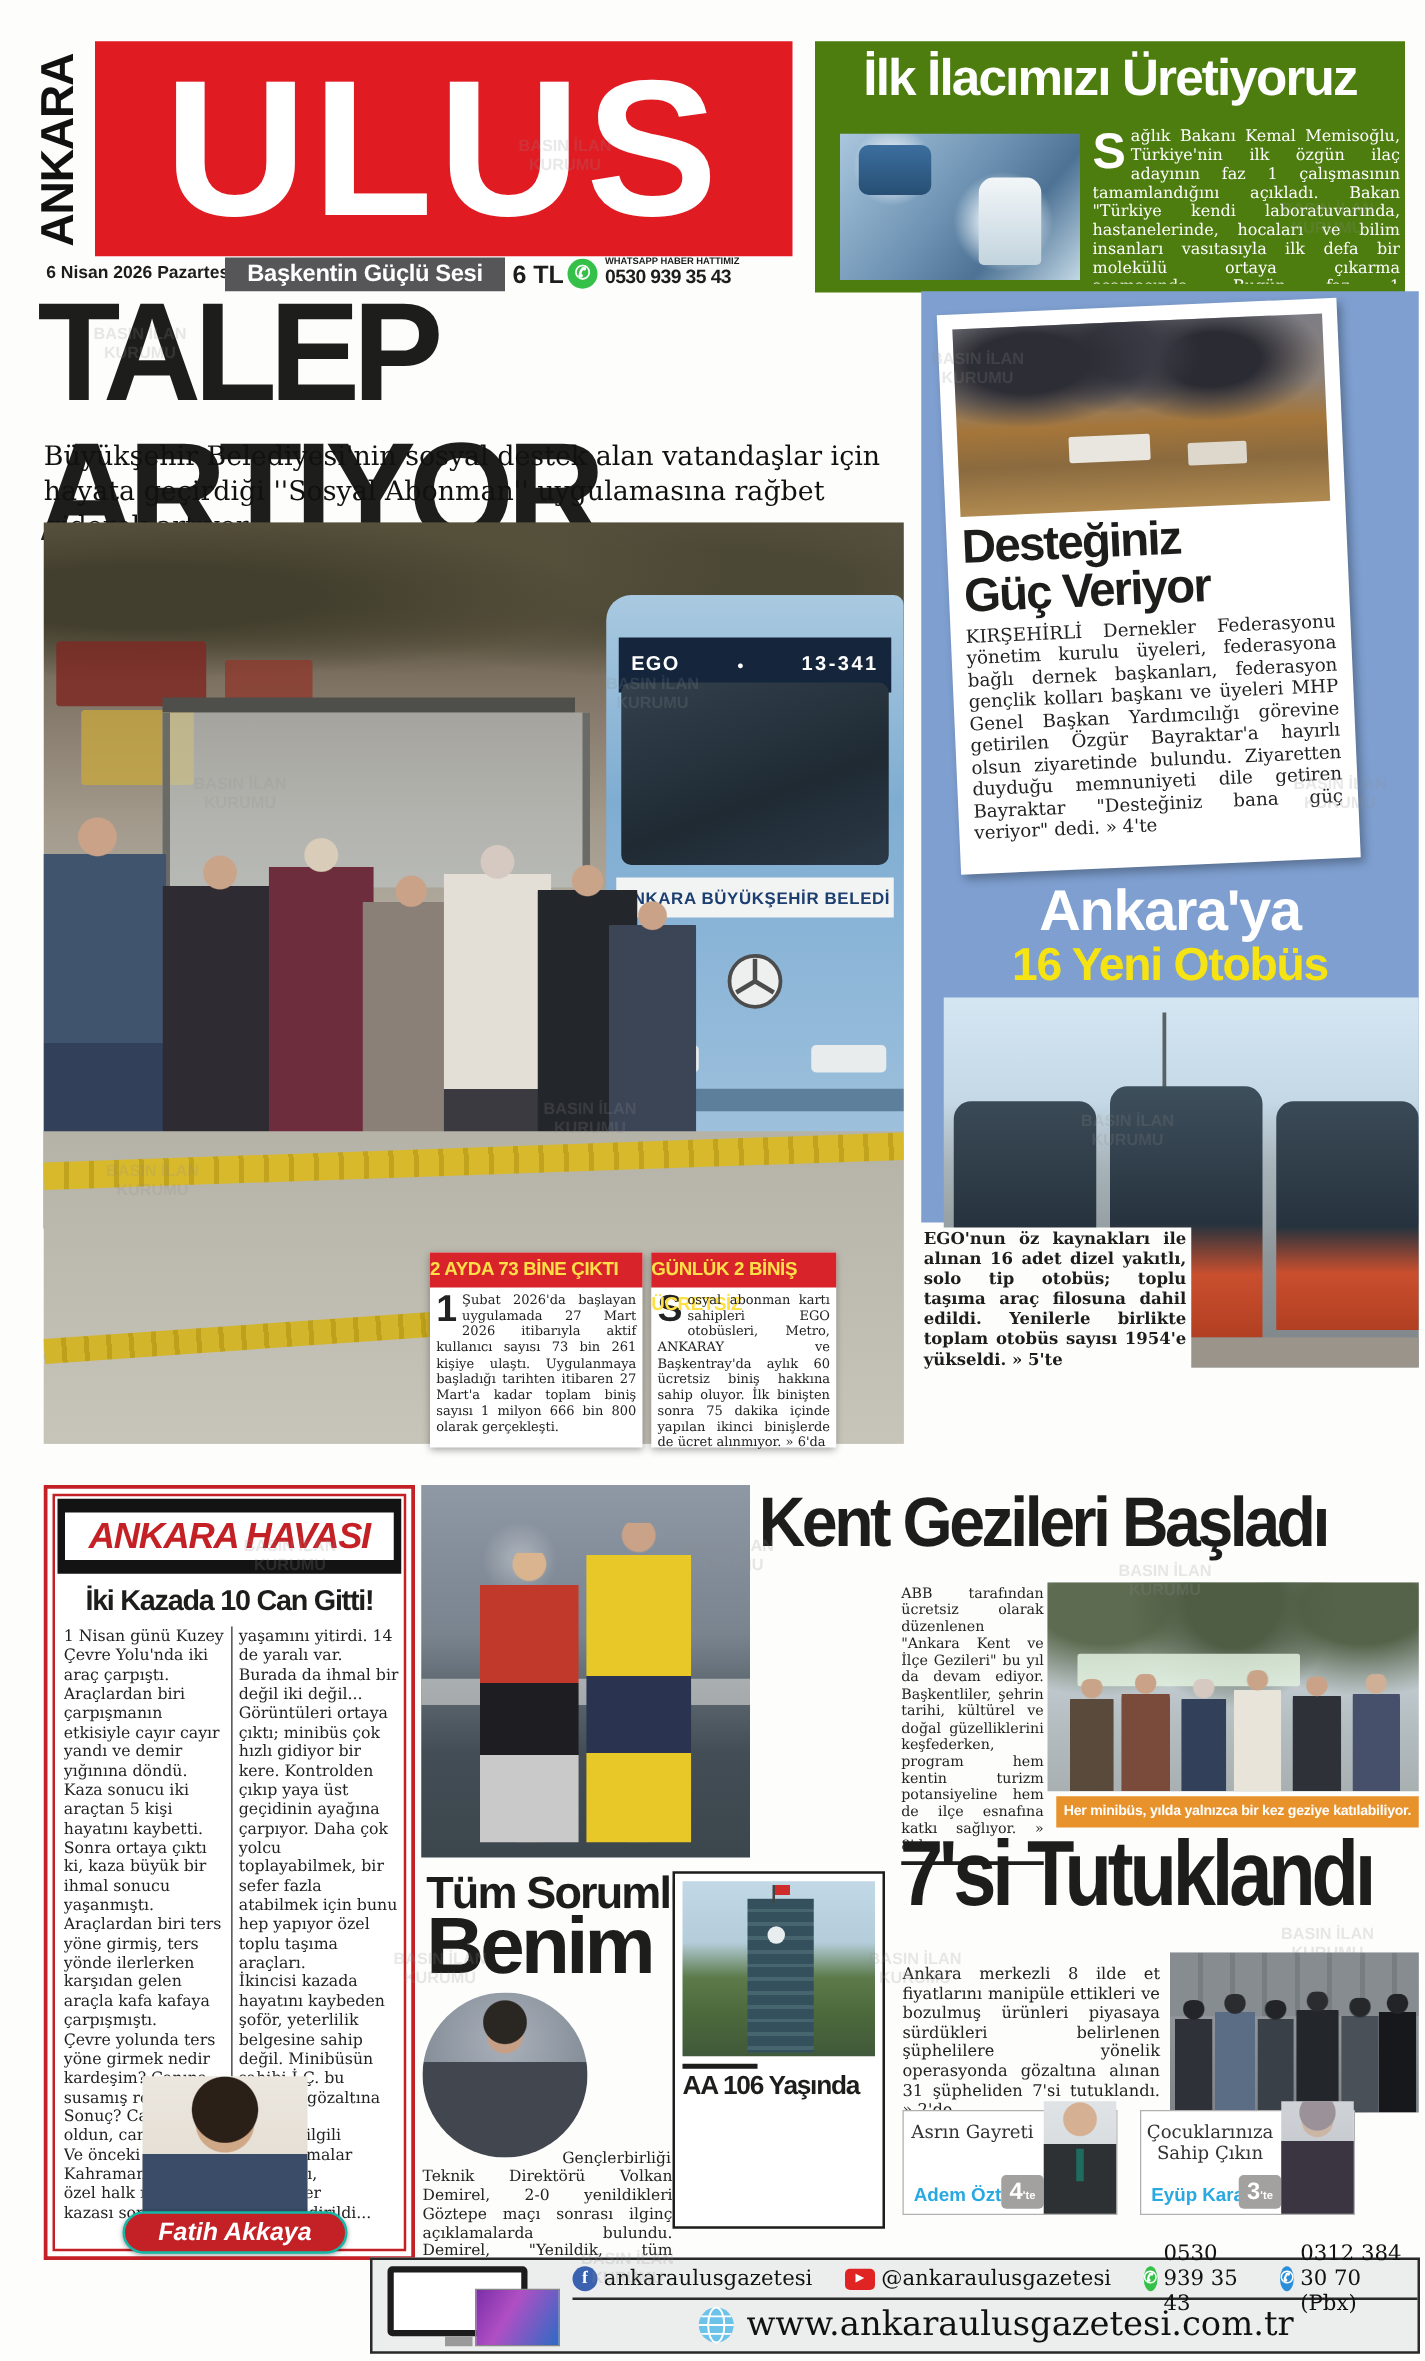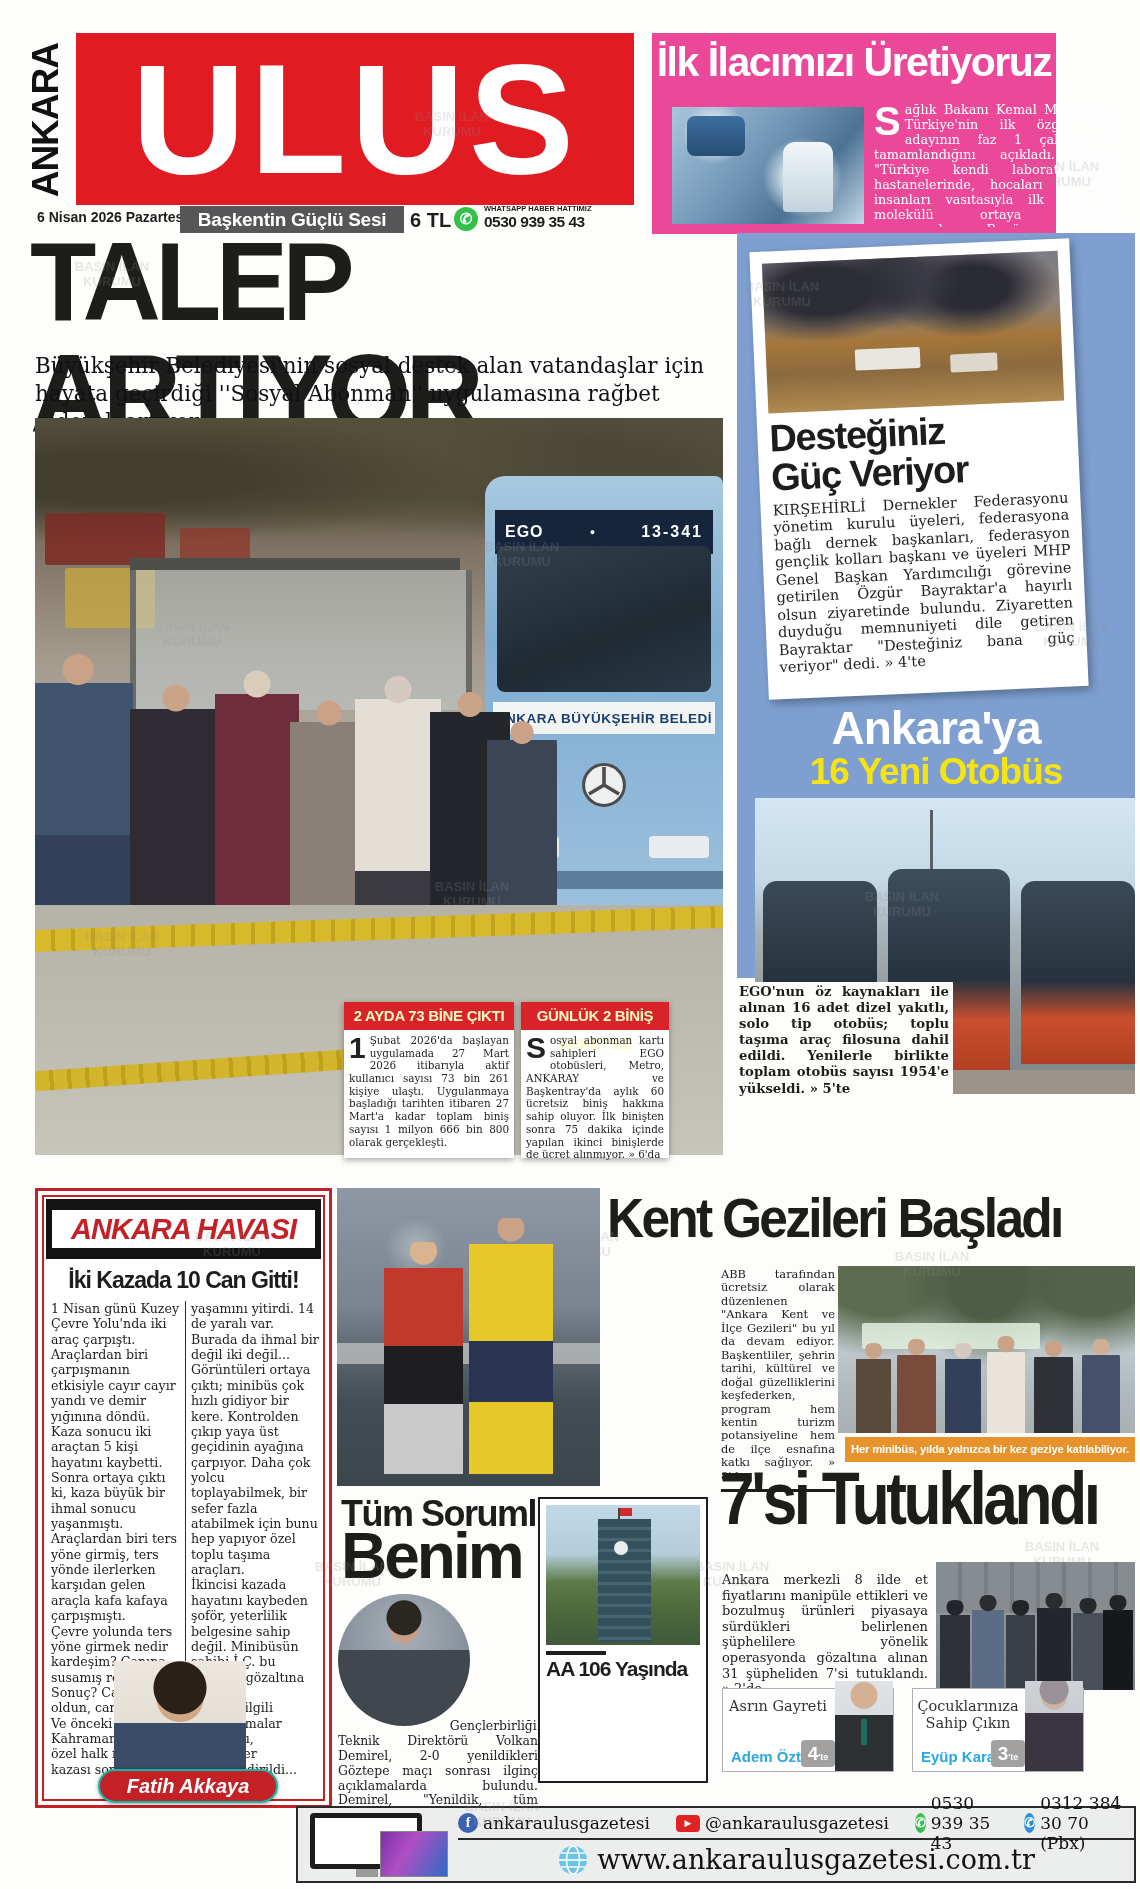--- a/index.html
+++ b/index.html
@@ -7,21 +7,21 @@
         font-family:"Liberation Sans",sans-serif;color:#1d1d1b;}
   .ab{position:absolute;}
   .hl{font-family:"Liberation Sans",sans-serif;font-weight:800;color:#1d1d1b;}
   .serif{font-family:"DejaVu Serif",serif;}
   .just{text-align:justify;}
   .wm{position:absolute;width:104px;text-align:center;font:700 13px/1.15 "Liberation Sans",sans-serif;
       color:#8f8f8f;opacity:.20;z-index:40;pointer-events:none;}
   .photo{position:absolute;overflow:hidden;}
   .fig{position:absolute;border-radius:26px 26px 0 0;}
   .dropcap{float:left;font-weight:800;line-height:.82;padding:2px 4px 0 0;font-family:"Liberation Sans",sans-serif;}
-  .tag{background:#d8232a;color:#fef9c3;font-weight:800;text-align:center;letter-spacing:-.3px;}
+  .tag{background:#d8232a;color:#fde047;font-weight:800;letter-spacing:-.3px;}
   .badge{position:absolute;width:34px;height:27px;background:#a3a19f;border-radius:4px;color:#fff;
          text-align:center;line-height:27px;font-weight:800;}
   .cicon{display:inline-block;border-radius:50%;color:#fff;text-align:center;font-weight:800;}
 </style>
 </head>
 <body>
 
 <div class="page">
 
   <span class="wm" style="left:60px;top:260px">BASIN İLAN KURUMU</span>
@@ -56,21 +56,21 @@
 
   <div class="ab" style="left:410px;top:208px;font:800 20px/1.2 'Liberation Sans',sans-serif;">6 TL</div>
 
   <span class="cicon ab" style="left:454px;top:207px;width:24px;height:24px;background:#35c04a;font-size:15px;line-height:24px;">✆</span>
 
   <div class="ab" style="left:484px;top:205px;width:116px;">
     <div style="font:700 7.5px/1.1 'Liberation Sans',sans-serif;">WHATSAPP HABER HATTIMIZ</div>
     <div style="font:800 15.5px/1.1 'Liberation Sans',sans-serif;letter-spacing:-.5px;">0530 939 35 43</div>
   </div>
 
-  <div class="ab" style="left:652px;top:33px;width:404px;height:201px;background:#ec4899;">
+  <div class="ab" style="left:652px;top:33px;width:472px;height:201px;background:#4d7c0f;">
     <div style="text-align:center;font:800 41px/1 'Liberation Sans',sans-serif;color:#fff;letter-spacing:-1.5px;margin-top:9px;">İlk İlacımızı Üretiyoruz</div>
     <div class="photo" style="left:20px;top:74px;width:192px;height:117px;background:
          radial-gradient(circle at 22% 22%,rgba(255,255,255,.75) 0 10px,rgba(255,255,255,0) 32px),
          radial-gradient(circle at 68% 60%,#e8f2f8 0 14px,rgba(0,0,0,0) 40px),
          linear-gradient(130deg,#a9c6dd 0%,#6f94b4 45%,#4d7294 70%,#c2d8e6 100%);">
       <div class="ab" style="left:58%;top:30%;width:26%;height:60%;border-radius:12px 12px 4px 4px;background:linear-gradient(#f2f6f8,#c3d4de);"></div>
       <div class="ab" style="left:8%;top:8%;width:30%;height:34%;border-radius:8px;background:linear-gradient(#3c6e9e,#274f74);"></div>
     </div>
     <div class="serif just" style="position:absolute;left:222px;top:70px;width:246px;height:124px;font-size:12.8px;line-height:1.17;color:#fff;overflow:hidden;">
       <span class="dropcap" style="font-size:40px;color:#fff;">S</span><span>ağlık Bakanı Kemal Memisoğlu, Türkiye'nin ilk özgün ilaç adayının faz 1 çalışmasının tamamlandığını açıkladı. Bakan "Türkiye kendi laboratuvarında, hastanelerinde, hocaları ve bilim insanları vasıtasıyla ilk defa bir molekülü ortaya çıkarma aşamasında. Bugün faz 1 çalışmalarında çok başarılı oldu" dedi.</span>

